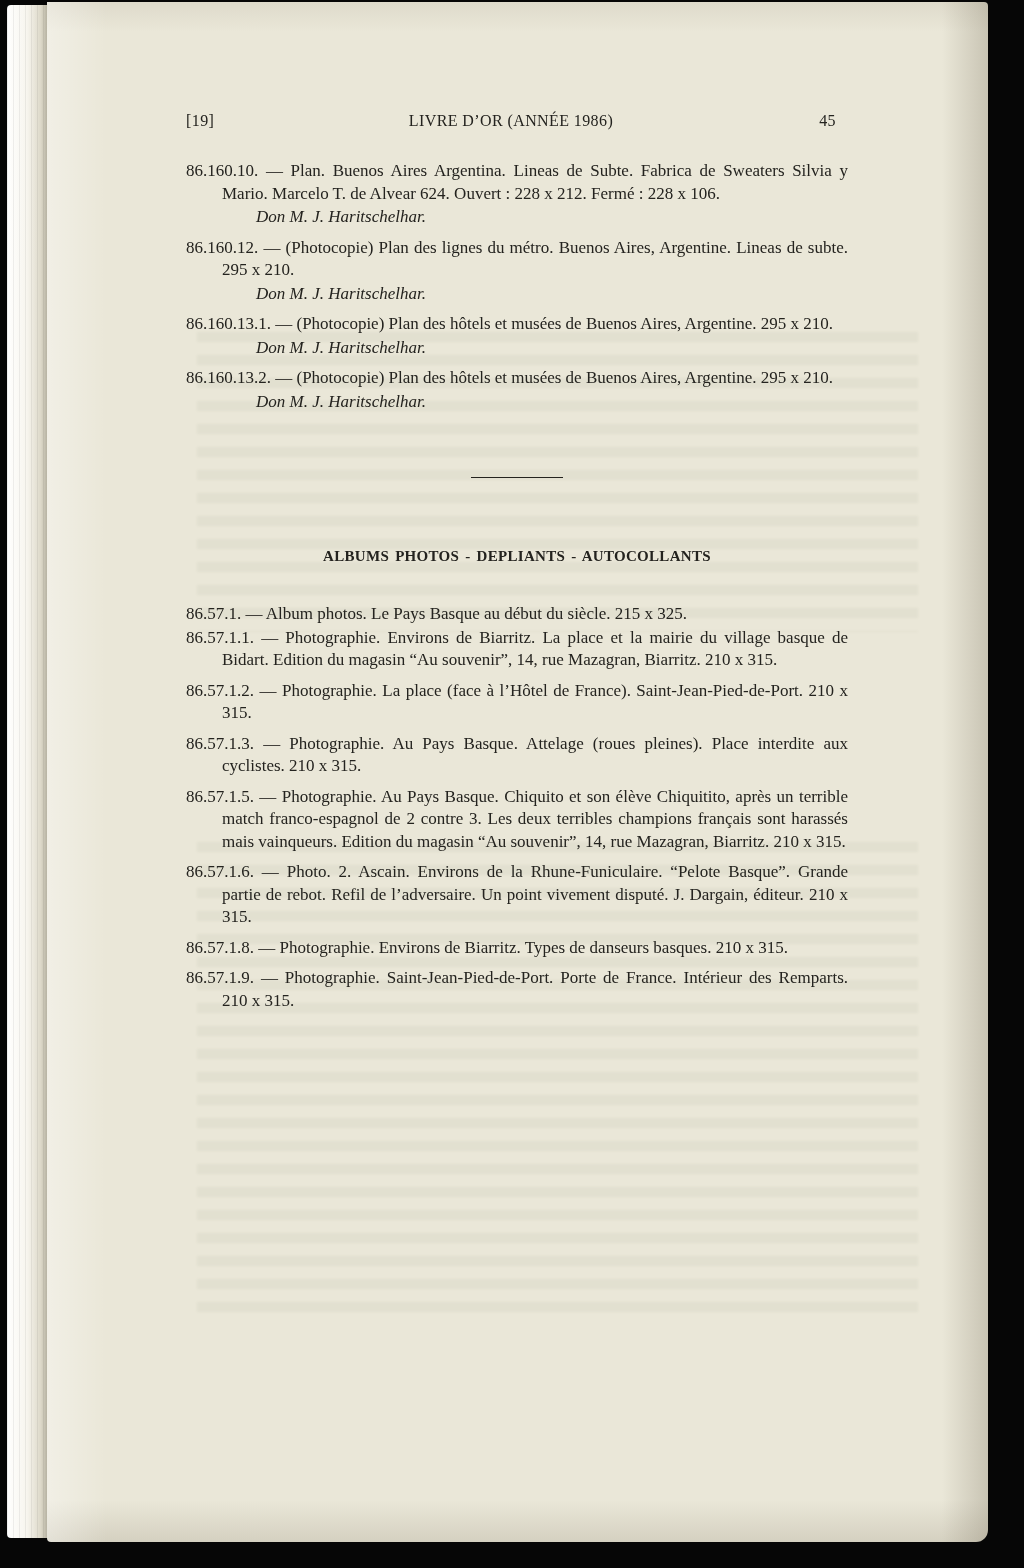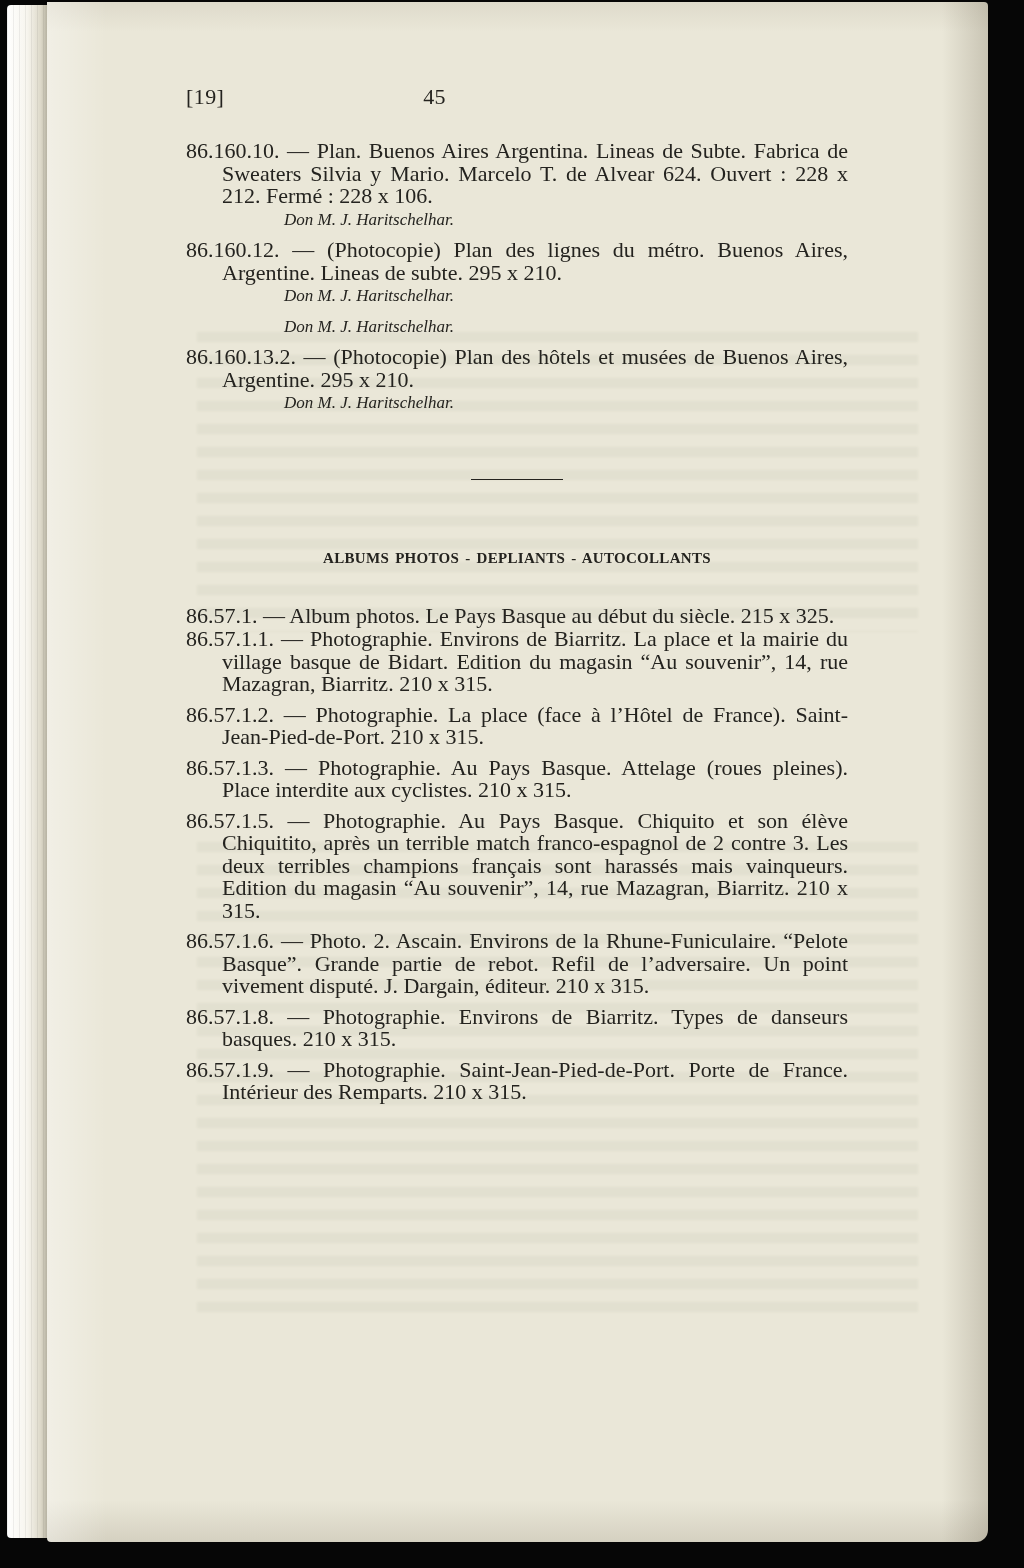--- a/index.html
+++ b/index.html
@@ -38,39 +38,39 @@
     pointer-events:none;
   }
   .bleed.b1 { top:330px; height:300px; }
   .bleed.b2 { top:840px; height:470px; }
 
   .content {
     position:absolute; left:139px; top:0; width:662px;
     color:#24231f;
   }
   .header {
-    margin-top:82px; margin-bottom:30px;
+    margin-top:110px; margin-bottom:30px;
     display:flex; align-items:flex-start;
-    font-size:22px; letter-spacing:0.4px;
+    font-size:16px; letter-spacing:0.4px;
   }
   .header .h-left  { width:130px; }
   .header .h-title { flex:1; text-align:center; }
   .header .h-right { width:130px; text-align:right; padding-right:12px; }
 
   .entry {
-    font-size:22px; line-height:22.5px;
+    font-size:17px; line-height:22.5px;
     text-align:justify;
     padding-left:36px; text-indent:-36px;
     margin:0 0 8px 0;
   }
   .entry.has-credit { margin-bottom:1px; }
   .credit {
     font-style:italic;
     font-size:17px; line-height:22.5px;
-    margin:0 0 8px 98px;
+    margin:0 0 8px 70px;
   }
   .divider {
     width:92px; height:0;
     border-top:1.6px solid #23221e;
     margin:64px auto 0 auto;
   }
   .section-heading {
     text-align:center; font-weight:bold;
     font-size:15px; letter-spacing:0.3px; word-spacing:2px;
     margin:70px 0 38px 0;
@@ -81,27 +81,29 @@
 
 <div class="edge-strip"></div>
 
 <div class="page">
   <div class="bleed b1"></div>
   <div class="bleed b2"></div>
 
   <div class="content">
     <div class="header">
       <span class="h-left">[19]</span>
+      <span class="h-title">LIVRE D’OR (ANNÉE 1986)</span>
       <span class="h-right">45</span>
     </div>
     <div id="sections">
         <p class="entry has-credit"><span>86.160.10.</span><span> — Plan. Buenos Aires Argentina. Lineas de Subte. Fabrica de Sweaters Silvia y Mario. Marcelo T. de Alvear 624. Ouvert : 228 x 212. Fermé : 228 x 106.</span></p>
         <div class="credit">Don M. J. Haritschelhar.</div>
         <p class="entry has-credit"><span>86.160.12.</span><span> — (Photocopie) Plan des lignes du métro. Buenos Aires, Argentine. Lineas de subte. 295 x 210.</span></p>
         <div class="credit">Don M. J. Haritschelhar.</div>
+        <p class="entry has-credit"><span>86.160.13.1.</span><span> — (Photocopie) Plan des hôtels et musées de Buenos Aires, Argentine. 295 x 210.</span></p>
         <div class="credit">Don M. J. Haritschelhar.</div>
         <p class="entry has-credit"><span>86.160.13.2.</span><span> — (Photocopie) Plan des hôtels et musées de Buenos Aires, Argentine. 295 x 210.</span></p>
         <div class="credit">Don M. J. Haritschelhar.</div>
         <div class="divider"></div>
         <div class="section-heading">ALBUMS PHOTOS - DEPLIANTS - AUTOCOLLANTS</div>
         <p class="entry has-credit"><span>86.57.1.</span><span> — Album photos. Le Pays Basque au début du siècle. 215 x 325.</span></p>
         <p class="entry"><span>86.57.1.1.</span><span> — Photographie. Environs de Biarritz. La place et la mairie du village basque de Bidart. Edition du magasin “Au souvenir”, 14, rue Mazagran, Biarritz. 210 x 315.</span></p>
         <p class="entry"><span>86.57.1.2.</span><span> — Photographie. La place (face à l’Hôtel de France). Saint-Jean-Pied-de-Port. 210 x 315.</span></p>
         <p class="entry"><span>86.57.1.3.</span><span> — Photographie. Au Pays Basque. Attelage (roues pleines). Place interdite aux cyclistes. 210 x 315.</span></p>
         <p class="entry"><span>86.57.1.5.</span><span> — Photographie. Au Pays Basque. Chiquito et son élève Chiquitito, après un terrible match franco-espagnol de 2 contre 3. Les deux terribles champions français sont harassés mais vainqueurs. Edition du magasin “Au souvenir”, 14, rue Mazagran, Biarritz. 210 x 315.</span></p>

